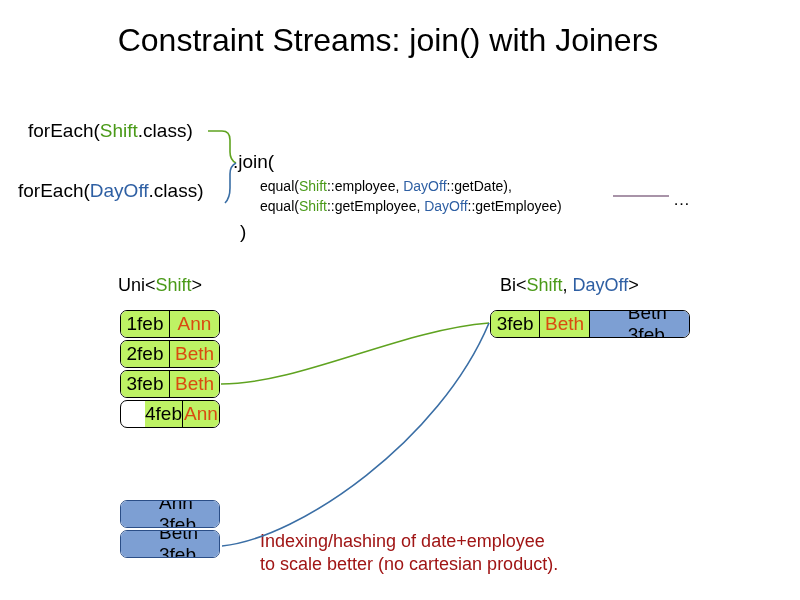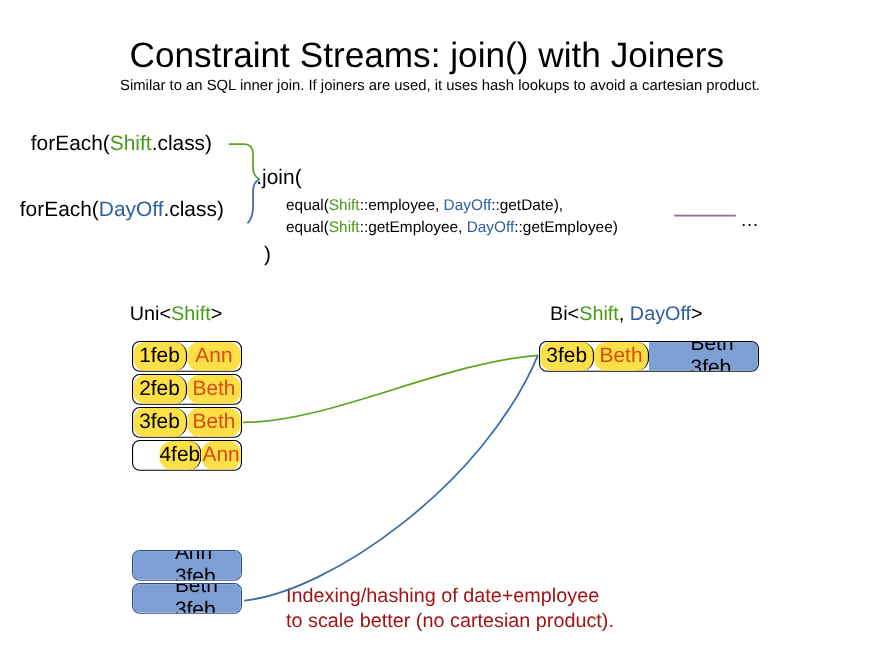--- a/index.html
+++ b/index.html
@@ -24,21 +24,20 @@
   #title {
     position: absolute;
     left: 0; top: 22px;
     width: 776px;
     text-align: center;
     font-size: 32px;
     font-weight: normal;
     color: #000000;
     letter-spacing: 0px;
     white-space: nowrap;
-    margin-top: 10px;
   }
   #subtitle {
     position: absolute;
     left: 0; top: 70px;
     width: 800px;
     text-align: center;
     font-size: 13.5px;
     color: #000000;
   }
 
@@ -93,21 +92,21 @@
     border: 1.6px solid #000000;
   }
   .cell {
     display: flex;
     align-items: center;
     justify-content: center;
     font-size: 19px;
     box-sizing: border-box;
     height: 100%;
   }
-  .cell-green { background: #fde047; border-radius: 11px; }
+  .cell-green { background: #bef264; }
   .cell-blue  { background: #7D9FD3; padding-left: 38px; }
   .cell-date  { color: #000000; width: 50px; border-right: 1.6px solid #000000; }
   .cell-name  { color: #D94A10; width: 50px; }
   .cell-pair  { color: #000000; width: 100px; }
 
   .shift-row  { left: 120px; width: 100px; }
   #shift-row-0 { top: 310px; }
   #shift-row-1 { top: 340px; }
   #shift-row-2 { top: 370px; }
   #shift-row-3 { top: 400px; padding-left: 24px; }
@@ -139,21 +138,20 @@
     height: 600px;
     pointer-events: none;
   }
 </style>
 </head>
 <body>
 
 <div class="slide">
 
   <div id="title">Constraint Streams: join() with Joiners</div>
-  <div id="subtitle">Similar to an SQL inner join. If joiners are used, it uses hash lookups to avoid a cartesian product.</div>
 
   <div class="code-line" id="foreach-shift"><span>forEach(</span><span class="kw-shift">Shift</span><span>.class)</span></div>
 
   <div class="code-line" id="foreach-dayoff"><span>forEach(</span><span class="kw-dayoff">DayOff</span><span>.class)</span></div>
 
   <div class="code-line" id="join-open">.join(</div>
 
   <div class="equal-line" id="equal-date"><span>equal(</span><span class="kw-shift">Shift</span><span>::employee, </span><span class="kw-dayoff">DayOff</span><span>::getDate),</span></div>
 
   <div class="equal-line" id="equal-employee"><span>equal(</span><span class="kw-shift">Shift</span><span>::getEmployee, </span><span class="kw-dayoff">DayOff</span><span>::getEmployee)</span></div>

